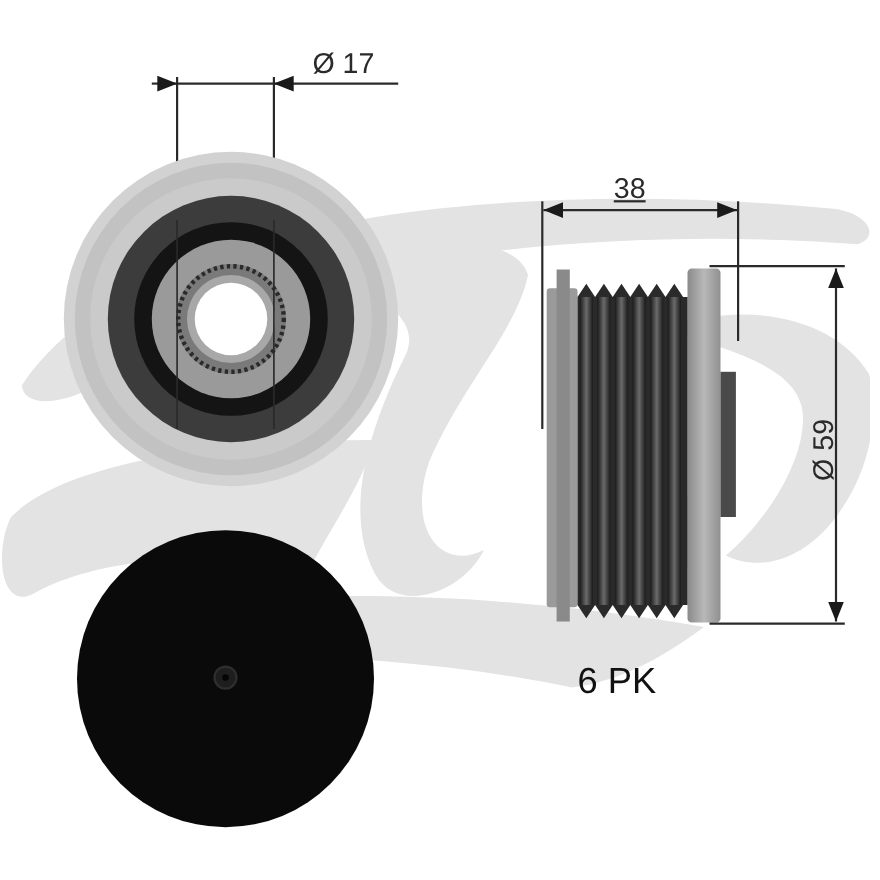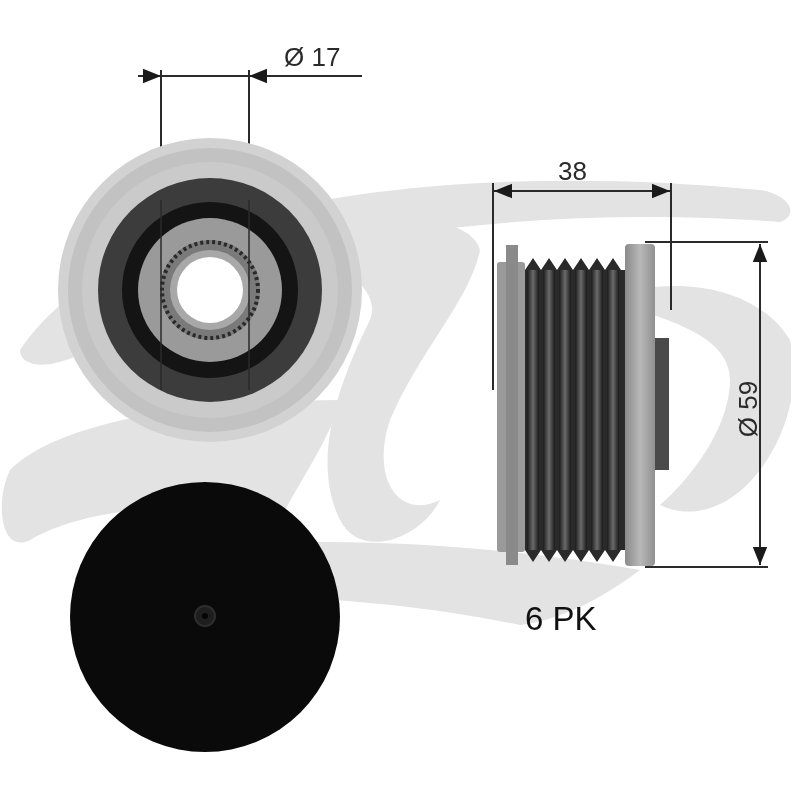--- a/index.html
+++ b/index.html
@@ -1,20 +1,20 @@
 <!DOCTYPE html>
 <html><head>
   <meta charset="utf-8">
   <style>
     html, body { margin: 0; padding: 0; background: #ffffff; }
     .canvas { position: relative; width: 791px; height: 800px; overflow: hidden; background: #ffffff; font-family: "Liberation Sans", sans-serif; }
     svg.drawing { position: absolute; left: 0; top: 0; width: 800px; height: 800px; }
     .dim-label { position: absolute; font-family: "Liberation Sans", sans-serif; color: #2a2a2a; font-size: 26px; line-height: 1; white-space: nowrap; }
     .dim-17 { left: 284px; top: 44px; }
-    .dim-38 { left: 558px; top: 158px; }
+    .dim-38 { left: 558px; top: 158px; text-decoration: underline; }
     .dim-59 { left: 718px; top: 396px; transform: rotate(-90deg); transform-origin: center center; width: 60px; text-align: center; }
     .belt-label { position: absolute; left: 525px; top: 600px; font-size: 33px; color: #111111; font-family: "Liberation Sans", sans-serif; }
   </style>
 </head>
 <body>
 
 <div class="canvas">
   <svg class="drawing" viewBox="0 0 800 800">
     <defs>
       <marker id="arrow" viewBox="0 0 10 10" refX="10" refY="5" markerWidth="9" markerHeight="9" orient="auto-start-reverse">

